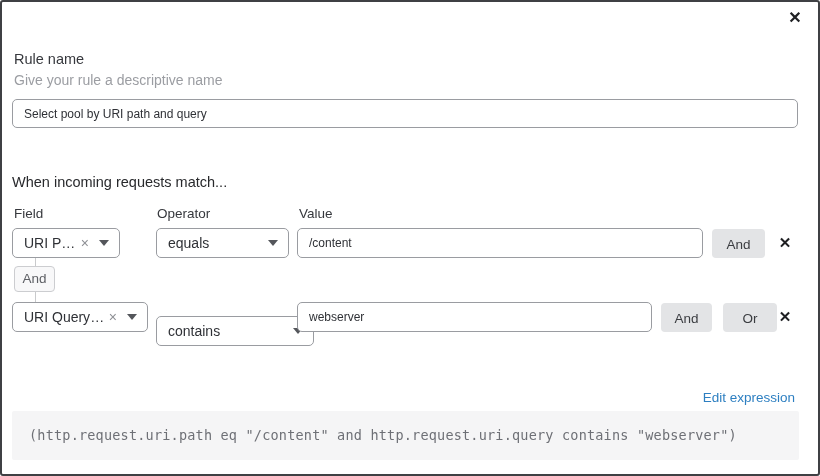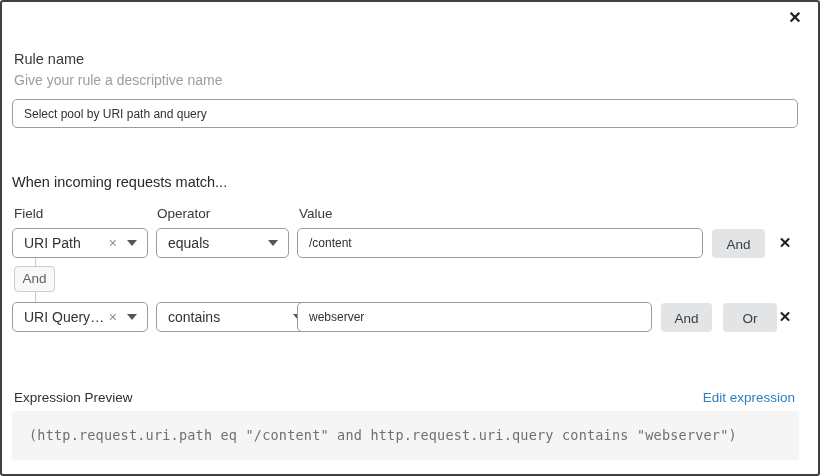--- a/index.html
+++ b/index.html
@@ -150,21 +150,21 @@
   <div class="abs rule-helper">Give your rule a descriptive name</div>
   <div class="abs rule-input-wrap">
     <input class="text-input" type="text" value="Select pool by URI path and query" style="">
   </div>
 
   <div class="abs match-heading">When incoming requests match...</div>
   <div class="abs col-label col-field">Field</div>
   <div class="abs col-label col-operator">Operator</div>
   <div class="abs col-label col-value">Value</div>
 
-  <div class="abs select" style="left:10px; top:226px; width:136px;">
+  <div class="abs select" style="left:10px; top:226px; width:108px;">
     <span class="sel-text">URI Path</span>
     <span class="clear-x">×</span>
     <span class="caret"></span>
   </div>
   <div class="abs select" style="left:154px; top:226px; width:133px;gap:24px;">
     <span class="sel-text">equals</span>
     <span class="caret solo"></span>
   </div>
   <div class="abs" style="left:295px; top:226px; width:406px;">
     <input class="text-input" style="height: 30px;" type="text" value="/content">
@@ -174,30 +174,29 @@
 
   <div class="abs connector-line" style="top:256px; height:9px;"></div>
   <div class="abs connector-badge">And</div>
   <div class="abs connector-line" style="top:290px; height:11px;"></div>
 
   <div class="abs select" style="left:10px; top:300px; width:136px;">
     <span class="sel-text">URI Query St...</span>
     <span class="clear-x">×</span>
     <span class="caret"></span>
   </div>
-  <div class="abs select" style="left:154px; top:300px; width:158px;">
+  <div class="abs select" style="left:154px; top:314px; width:158px;">
     <span class="sel-text">contains</span>
     <span class="caret solo"></span>
   </div>
   <div class="abs" style="left:295px; top:300px; width:355px;">
     <input class="text-input" style="height: 30px;" type="text" value="webserver">
   </div>
   <button class="abs gray-btn" style="left:659px; top:301px; width:51px;">And</button>
   <button class="abs gray-btn" style="left:721px; top:301px; width:54px;">Or</button>
   <div class="abs remove-x" style="left:771px; top:301px;">✕</div>
 
-  <div class="abs expr-label">Expression Preview</div>
   <div class="abs expr-edit" id="edit-link" style="color: rgb(45, 127, 193);">Edit expression</div>
   <div class="abs code-block">
     <div class="code-text">(http.request.uri.path eq "/content" and http.request.uri.query contains "webserver")</div>
   </div>
 
 </div>
 
 </body></html>

